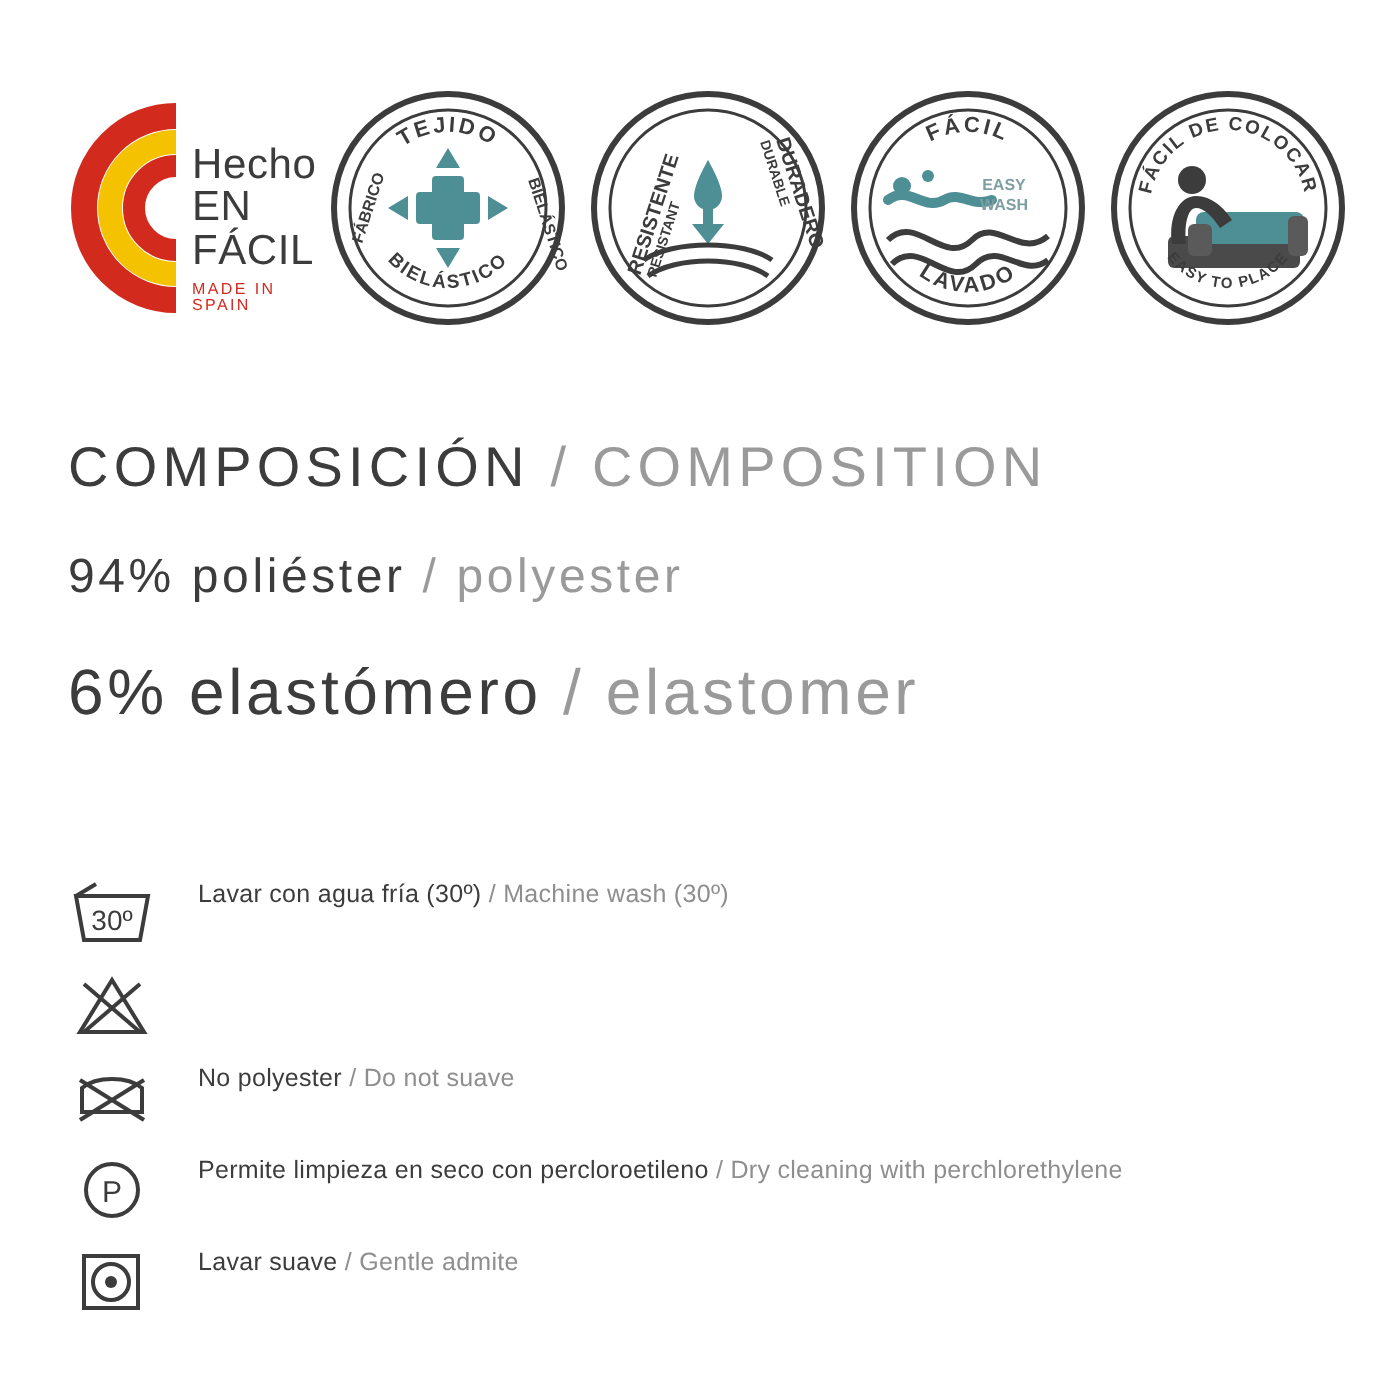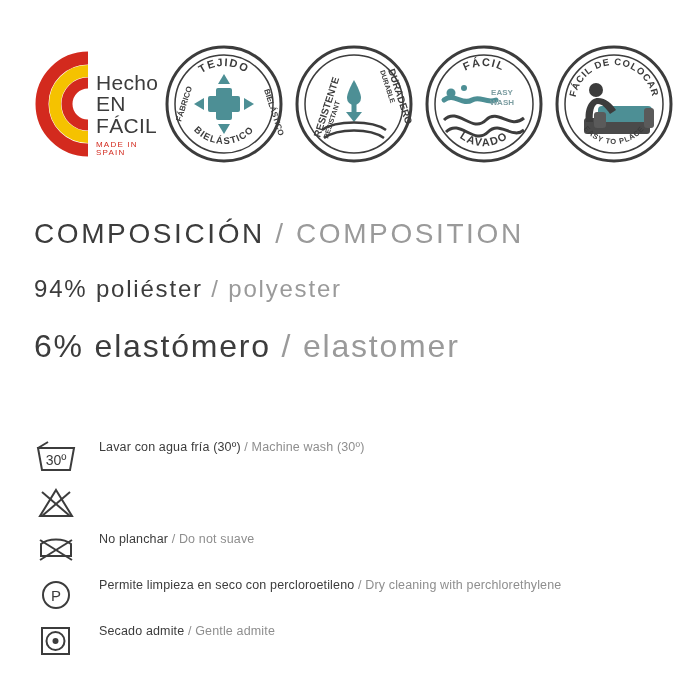--- a/index.html
+++ b/index.html
@@ -320,21 +320,21 @@
 
     <div class="care-row">
       <div class="care-icon">
         <svg width="44" height="34" viewBox="0 0 44 34">
           <path d="M7 24 L7 12 C14 6 30 6 37 12 L37 24 Z" fill="none" stroke="#3c3c3c" stroke-width="2"></path>
           <line x1="6" y1="8" x2="38" y2="28" stroke="#3c3c3c" stroke-width="2"></line>
           <line x1="38" y1="8" x2="6" y2="28" stroke="#3c3c3c" stroke-width="2"></line>
         </svg>
       </div>
       <div class="care-text">
-        <span>No planchar</span><span class="sec"> / </span><span class="sec">Do not suave</span>
+        <span>No polyester</span><span class="sec"> / </span><span class="sec">Do not suave</span>
       </div>
     </div>
 
     <div class="care-row">
       <div class="care-icon">
         <svg width="44" height="34" viewBox="0 0 44 34">
           <circle cx="22" cy="17" r="13" fill="none" stroke="#3c3c3c" stroke-width="2"></circle>
           <text x="22" y="23" text-anchor="middle" font-family="Liberation Sans, sans-serif" font-size="15" fill="#3c3c3c">P</text>
         </svg>
       </div>
@@ -345,18 +345,18 @@
 
     <div class="care-row">
       <div class="care-icon">
         <svg width="44" height="34" viewBox="0 0 44 34">
           <rect x="8" y="4" width="27" height="26" fill="none" stroke="#3c3c3c" stroke-width="2"></rect>
           <circle cx="21.5" cy="17" r="9" fill="none" stroke="#3c3c3c" stroke-width="2"></circle>
           <circle cx="21.5" cy="17" r="3" fill="#3c3c3c"></circle>
         </svg>
       </div>
       <div class="care-text">
-        <span>Secado admite</span><span class="sec"> / </span><span class="sec">Gentle admite</span>
+        <span>Lavar suave</span><span class="sec"> / </span><span class="sec">Gentle admite</span>
       </div>
     </div>
 
   </div>
 </div>
 
 </body></html>

